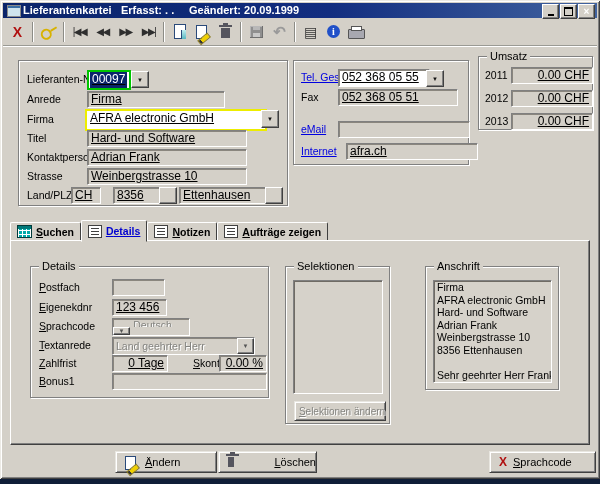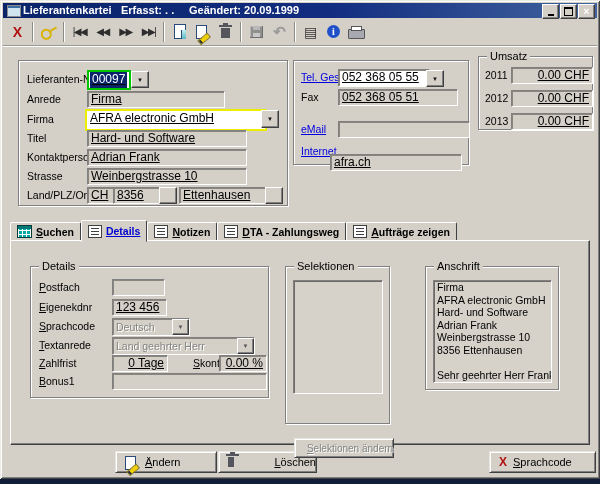--- a/index.html
+++ b/index.html
@@ -98,21 +98,21 @@
   .tabpage{position:absolute;left:10px;top:240px;width:578px;height:203px;background:#d4d0c8;
     border:1px solid;border-color:#fff #404040 #404040 #fff;box-shadow:inset -1px -1px 0 #808080;z-index:1;}
   
   .listbox{position:absolute;background:#d6d2ca;border:1px solid;border-color:#808080 #fff #fff #808080;
     box-shadow:inset 1px 1px 0 #6f6b64;}
   .addr-line{height:12.5px;line-height:12.5px;padding-left:3px;font-size:10.5px;white-space:nowrap;}
   
   .btn{position:absolute;background:#d4d0c8;border:1px solid;border-color:#e8e6e0 #404040 #404040 #e8e6e0;
     box-shadow:inset 1px 1px 0 #fff, inset -1px -1px 0 #808080;display:flex;align-items:center;
     gap:6px;padding-left:9px;font-size:11px;white-space:nowrap;}
-  .btn.center{justify-content:center;padding-left:12px;margin-top:37px;}
+  .btn.center{justify-content:center;padding-left:4px;}
   .btn.disabled{color:#848480;text-shadow:1px 1px 0 #fff;font-size:10px;}
 </style>
 </head>
 <body>
 
 <div id="screen">
 <div class="window">
 
   <div class="titlebar">
     <span class="app-icon"></span>
@@ -206,42 +206,42 @@
     <span class="lbl" style="left:8px;top:71px">Titel</span>
     <div class="field" style="left:68px;top:69px;width:152px;height:15px;">Hard- und Software</div>
 
     <span class="lbl" style="left:8px;top:90px">Kontaktperson</span>
     <div class="field" style="left:68px;top:88px;width:152px;height:15px;">Adrian Frank</div>
 
     <span class="lbl" style="left:8px;top:109px">Strasse</span>
     <div class="field" style="left:68px;top:107px;width:152px;height:15px;">Weinbergstrasse 10</div>
 
     <span class="lbl" style="left:8px;top:128px">Land/PLZ/Ort</span>
-    <div class="field" style="left:68px;top:126px;width:22px;height:15px;">CH</div>
+    <div class="field" style="left:52px;top:126px;width:22px;height:15px;">CH</div>
     <div class="field" style="left:94px;top:126px;width:42px;height:15px;">8356</div>
     <span class="mini-btn" style="left:140px;top:126px;width:16px;height:15px;"></span>
     <div class="field" style="left:160px;top:126px;width:82px;height:15px;">Ettenhausen</div>
     <span class="mini-btn" style="left:246px;top:126px;width:16px;height:15px;"></span>
   </div>
 
   <div class="group" style="left:293px;top:60px;width:174px;height:103px;">
     <span class="lbl link" style="left:7px;top:10px">Tel. Geschäft</span>
     <div class="field white" style="left:44px;top:8px;width:84px;height:16px;">052 368 05 55</div>
     <span class="dd-btn" style="left:132px;top:9px;width:16px;height:15px;">
           <span>▼</span>
         </span>
 
     <span class="lbl" style="left:7px;top:30px">Fax</span>
     <div class="field" style="left:44px;top:28px;width:112px;height:15px;">052 368 05 51</div>
 
     <span class="lbl link" style="left:7px;top:62px">eMail</span>
     <div class="field" style="left:44px;top:60px;width:124px;height:15px;"></div>
 
     <span class="lbl link" style="left:7px;top:84px">Internet</span>
-    <div class="field" style="left:36px;top:82px;width:124px;height:15px;margin-top:11px;">afra.ch</div>
+    <div class="field" style="left:52px;top:82px;width:124px;height:15px;">afra.ch</div>
   </div>
 
   <div class="group" style="left:478px;top:56px;width:113px;height:72px;">
     <span class="group-title">Umsatz</span>
     <span class="lbl" style="left:6px;top:12px">2011 :</span>
     <div class="field right" style="left:32px;top:10px;width:74px;height:15px;">0.00 CHF</div>
     <span class="lbl" style="left:6px;top:35px">2012 :</span>
     <div class="field right" style="left:32px;top:33px;width:74px;height:15px;">0.00 CHF</div>
     <span class="lbl" style="left:6px;top:58px">2013 :</span>
     <div class="field right" style="left:32px;top:56px;width:74px;height:15px;">0.00 CHF</div>
@@ -255,40 +255,36 @@
     <span class="tab active">
           <span class="tab-doc-icon"></span>
           <span class="tab-label hotkey">Details</span>
         </span>
     <span class="tab">
           <span class="tab-doc-icon"></span>
           <span class="tab-label hotkey">Notizen</span>
         </span>
     <span class="tab">
           <span class="tab-doc-icon"></span>
-          <span class="tab-label hotkey">DTA - Zahlungsweg</span>
-        </span>
-    <span class="tab">
-          <span class="tab-doc-icon"></span>
           <span class="tab-label hotkey">Aufträge zeigen</span>
         </span>
   </div>
   <div class="tabpage"></div>
 
   <div class="group" style="left:30px;top:266px;width:237px;height:130px;z-index:2;">
     <span class="group-title">Details</span>
 
     <span class="lbl hotkey" style="left:8px;top:14px">Postfach</span>
     <div class="field" style="left:81px;top:12px;width:45px;height:15px;"></div>
 
     <span class="lbl hotkey" style="left:8px;top:34px">Eigenekdnr</span>
     <div class="field" style="left:81px;top:32px;width:47px;height:15px;">123 456</div>
 
     <span class="lbl hotkey" style="left:8px;top:53px">Sprachcode</span>
-    <div class="combo" style="left:81px;top:51px;width:76px;height:16px;">
+    <div class="combo" style="left:81px;top:51px;width:76px;height:16px;flex-direction:column;">
       <span class="val">Deutsch</span>
       <span class="arrow">▼</span>
     </div>
 
     <span class="lbl hotkey" style="left:8px;top:72px">Textanrede</span>
     <div class="combo" style="left:81px;top:70px;width:141px;height:16px;">
       <span class="val">Land geehrter Herr</span>
       <span class="arrow">▼</span>
     </div>
 

